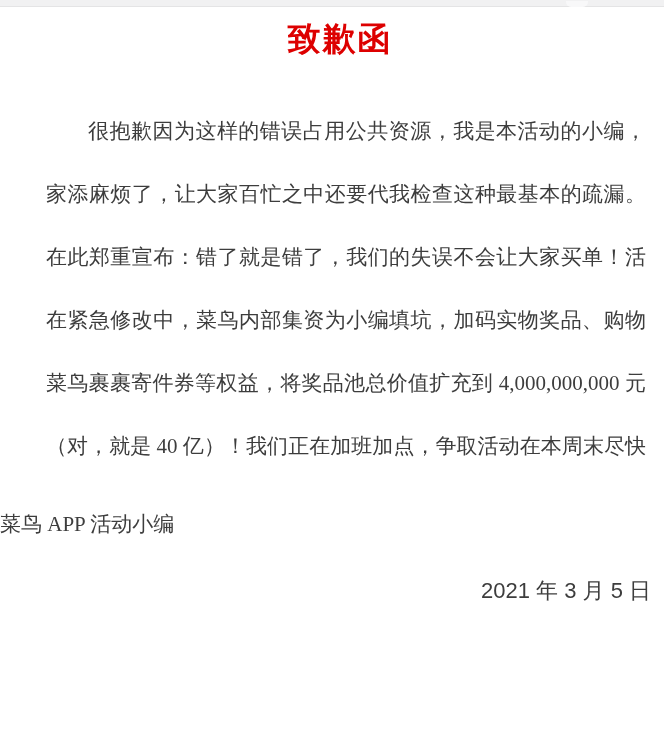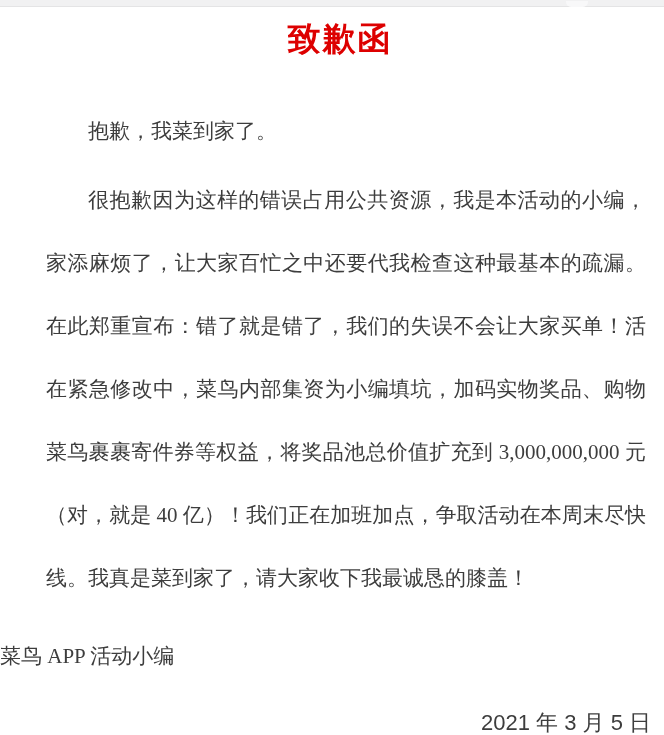--- a/index.html
+++ b/index.html
@@ -84,25 +84,23 @@
 </head>
 <body>
 
 <div class="top-strip">
   <div class="notch"></div>
 </div>
 
 <h1 class="doc-title" style="color: rgb(221, 0, 0);">致歉函</h1>
 
 <div class="body-text">
-    <div class="line indent no-justify">抱歉，我菜到家了。</div>
     <div class="line indent para-gap">很抱歉因为这样的错误占用公共资源，我是本活动的小编，给大</div>
     <div class="line">家添麻烦了，让大家百忙之中还要代我检查这种最基本的疏漏。我们</div>
     <div class="line">在此郑重宣布：错了就是错了，我们的失误不会让大家买单！活动正</div>
     <div class="line">在紧急修改中，菜鸟内部集资为小编填坑，加码实物奖品、购物红包、</div>
-    <div class="line">菜鸟裹裹寄件券等权益，将奖品池总价值扩充到 3,000,000,000 元</div>
+    <div class="line">菜鸟裹裹寄件券等权益，将奖品池总价值扩充到 4,000,000,000 元</div>
     <div class="line">（对，就是 40 亿）！我们正在加班加点，争取活动在本周末尽快上</div>
-    <div class="line no-justify">线。我真是菜到家了，请大家收下我最诚恳的膝盖！</div>
   </div>
 
 <div class="signature-line">菜鸟 APP 活动小编</div>
 
 <div class="date-line">2021 年 3 月 5 日</div>
 
 </body></html>

